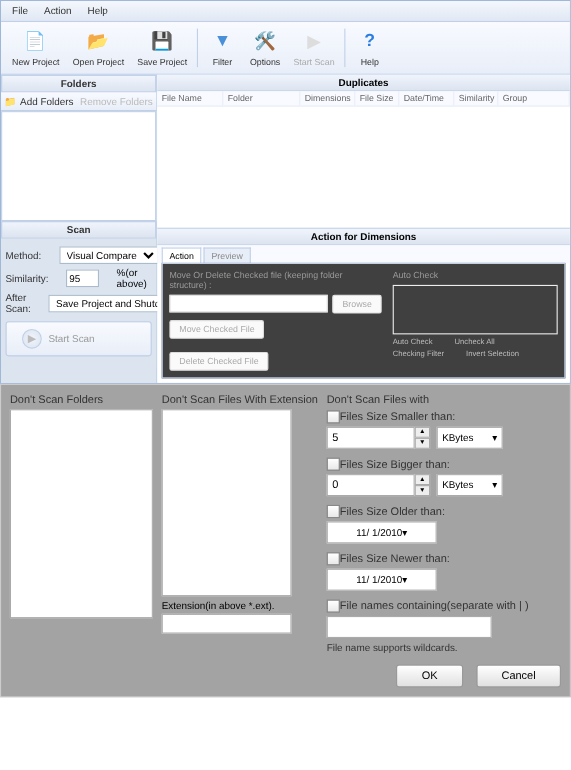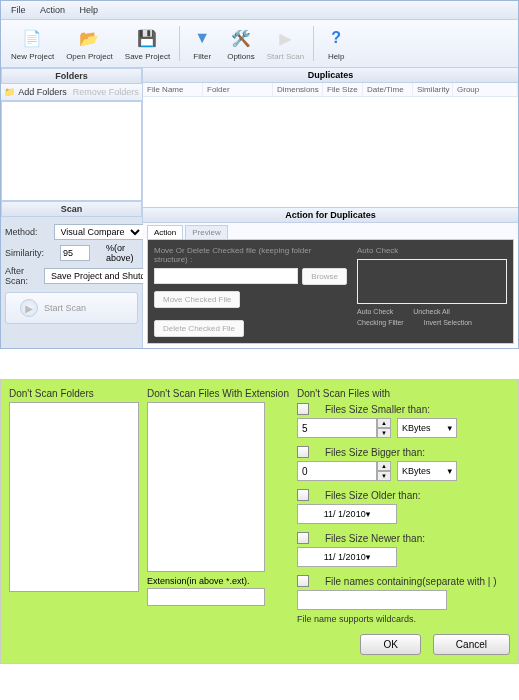--- a/index.html
+++ b/index.html
@@ -41,31 +41,31 @@
 .action-left .lab { color: #999; font-size: 8px; margin-bottom: 4px; }
 .action-left .inrow { display: flex; gap: 4px; margin-bottom: 6px; }
 .action-left input { flex: 1; border: 1px solid #ddd; height: 16px; }
 .gbtn { border: 1px solid #ddd; background: #fafafa; padding: 3px 8px; color: #aaa; font-size: 8px; border-radius: 2px; }
 .action-right { width: 150px; }
 .action-right .lab { color: #999; font-size: 8px; }
 .action-right .box { border: 1px solid #eee; height: 45px; margin: 4px 0; }
 .action-right .links { display: flex; flex-wrap: wrap; gap: 4px 20px; }
 .action-right .links span { color: #bbb; font-size: 7px; }
 
-.dialog { border: 1px solid #ccc; background: #bef264; margin-top: 30px; padding: 8px; }
+.dialog { border: 1px solid #ccc; background: #a3a3a3; padding: 8px; }
 .dialog-cols { display: flex; gap: 8px; }
 .dcol { display: flex; flex-direction: column; }
 .dcol .dlbl { font-size: 10px; color: #333; margin-bottom: 3px; }
 .listbox { background: #fff; border: 1px solid #aaa; width: 130px; height: 190px; }
 .listbox.sm { width: 118px; height: 170px; }
 .extlbl { font-size: 9px; margin-top: 4px; }
 .extinp { border: 1px solid #aaa; height: 18px; margin-top: 2px; width: 118px; }
 .filtercol { flex: 1; }
 .filtercol .hd { font-size: 10px; color: #333; margin-bottom: 4px; }
-.frow { display: flex; align-items: center; gap: 16px; margin-bottom: 3px; }
+.frow { display: flex; align-items: center; gap: 0; margin-bottom: 3px; }
 .chk { width: 12px; height: 12px; border: 1px solid #888; background: linear-gradient(#fff,#e8e8e8); }
 .flbl { font-size: 10px; color: #333; }
 .spinbox { display: flex; margin-bottom: 8px; }
 .spinbox input { border: 1px solid #aaa; height: 20px; width: 80px; padding: 0 4px; font-size: 10px; }
 .spinbox .spins { width: 14px; display: flex; flex-direction: column; }
 .spinbox .spins div { flex:1; border: 1px solid #aaa; background: #eee; font-size: 6px; text-align: center; line-height: 8px; }
 .unitsel { border: 1px solid #aaa; height: 20px; width: 60px; margin-left: 6px; padding: 0 4px; font-size: 10px; background: #fff; display: flex; align-items: center; justify-content: space-between; }
 .datebox { border: 1px solid #aaa; height: 20px; width: 100px; padding: 0 4px; font-size: 10px; background: #fff; display: flex; align-items: center; justify-content: center; margin-bottom: 8px; }
 .txtinp { border: 1px solid #aaa; height: 20px; width: 150px; margin-bottom: 4px; }
 .hint { font-size: 9px; color: #333; }
@@ -150,21 +150,21 @@
       <div class="dup-header">
         <span style="width:60px">File Name</span>
         <span style="width:70px">Folder</span>
         <span style="width:50px">Dimensions</span>
         <span style="width:40px">File Size</span>
         <span style="width:50px">Date/Time</span>
         <span style="width:40px">Similarity</span>
         <span style="flex:1">Group</span>
       </div>
       <div class="dup-body"></div>
-      <div class="action-title">Action for Duplicates</div>
+      <div class="action-title">Action for Dimensions</div>
       <div class="action-tabs">
         <div class="tab">Action</div>
         <div class="tab inactive">Preview</div>
       </div>
       <div class="action-body">
         <div class="action-left">
           <div class="lab">Move Or Delete Checked file (keeping folder structure) :</div>
           <div class="inrow">
               <input style="">
               <button class="gbtn">Browse</button>

